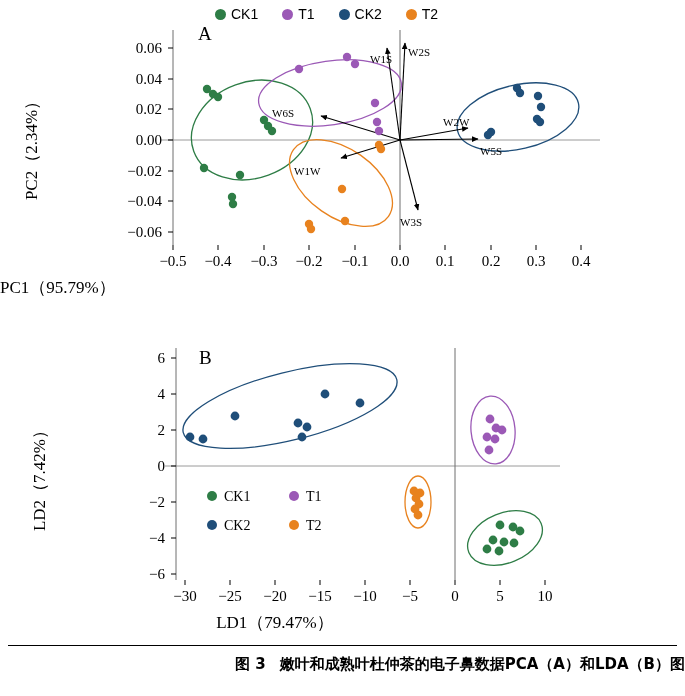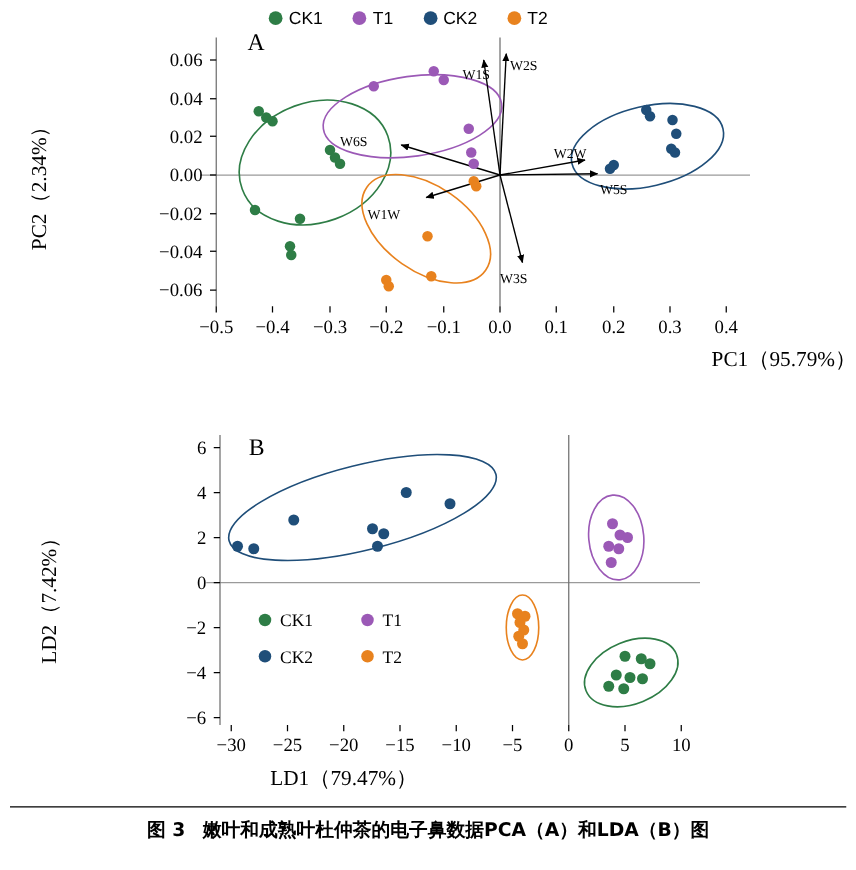--- a/index.html
+++ b/index.html
@@ -59,32 +59,32 @@
   }
   .axis-label {
     font-size: 17px;
     font-family: "Liberation Serif", serif;
   }
   #panelA .axis-title-x {
     position: absolute;
     left: 0;
     top: 276px;
     width: 685px;
-    text-align: right;
+    text-align: left;
   }
   .ylabel-wrap {
     position: absolute;
     transform-origin: center center;
   }
   .caption {
     position: absolute;
     left: 0;
     top: 655px;
     width: 685px;
-    text-align: center;
+    text-align: right;
     font-size: 15px;
     font-weight: bold;
     font-family: "DejaVu Sans", sans-serif;
   }
   .caption .cap-num {
     margin-right: 14px;
   }
   .rule {
     position: absolute;
     left: 8px;

